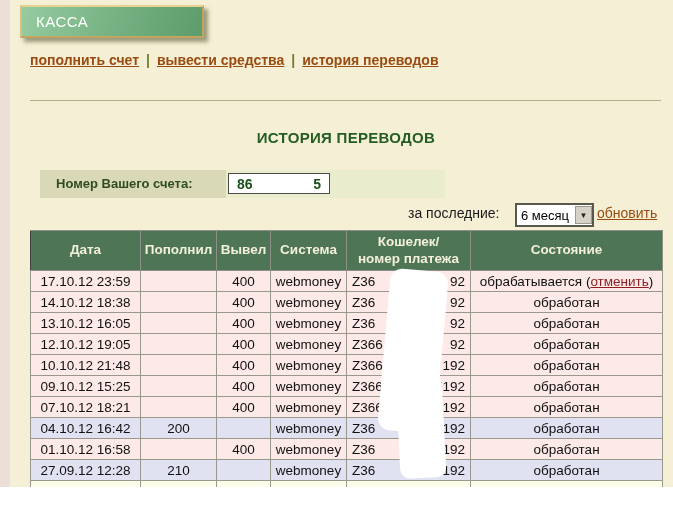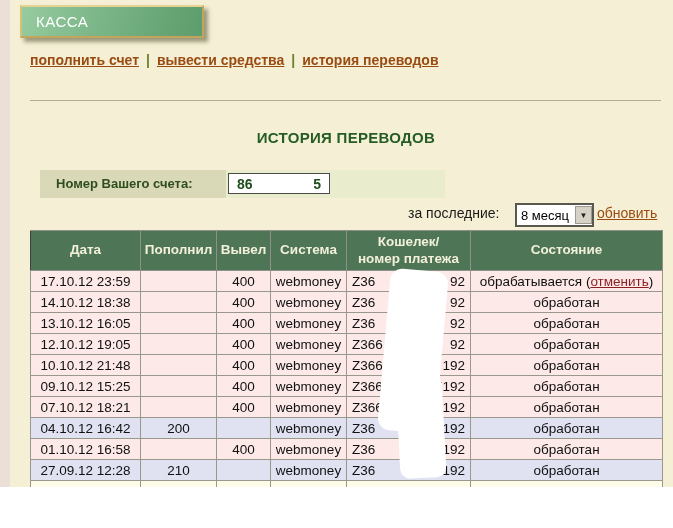--- a/index.html
+++ b/index.html
@@ -91,21 +91,21 @@
 
   <div class="acct-label">Номер Вашего счета:</div>
   <div class="acct-field-bg"></div>
   <div class="acct-input">
     <span>86</span>
     <span>5</span>
   </div>
 
   <div class="filter-label">за последние:</div>
   <div class="select-box">
-    <span class="select-text">8 месяц</span>
+    <span class="select-text">6 месяц</span>
     <span class="select-arrow-btn">▼</span>
   </div>
   <div class="refresh">
     <a>обновить</a>
   </div>
 
   <table class="hist">
     <colgroup>
       <col style="width:110px">
         <col style="width:76px">

